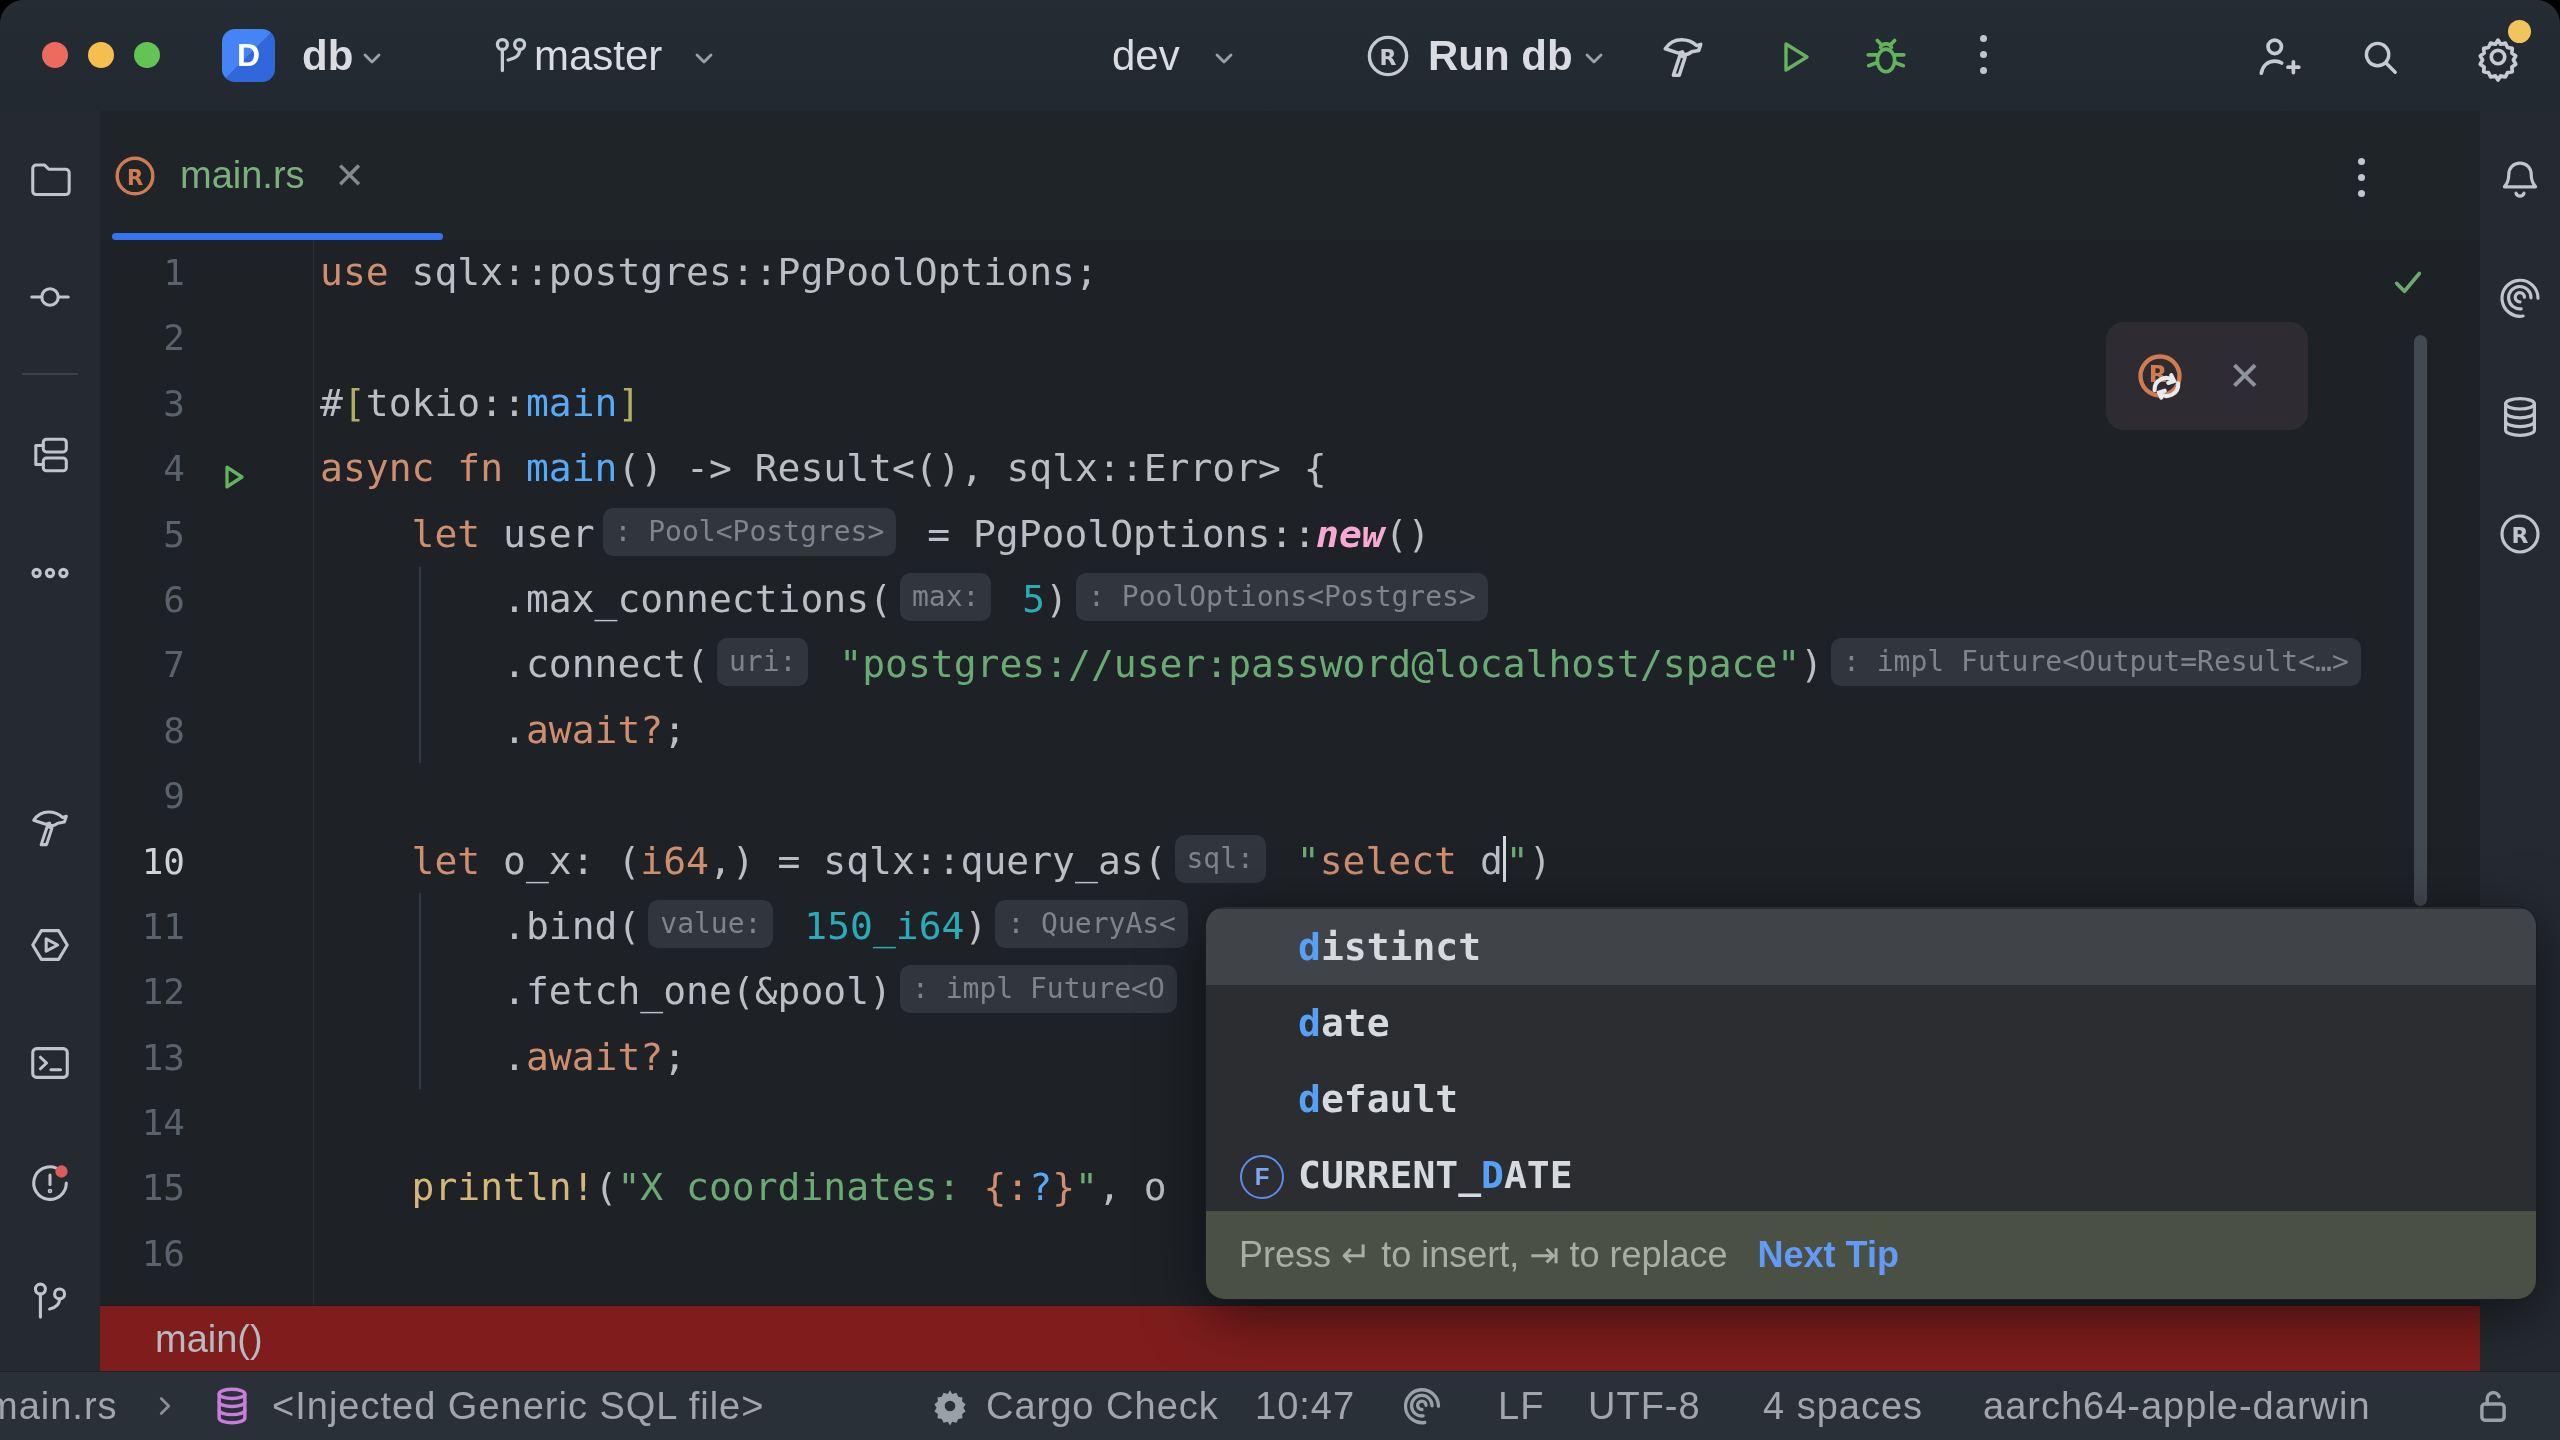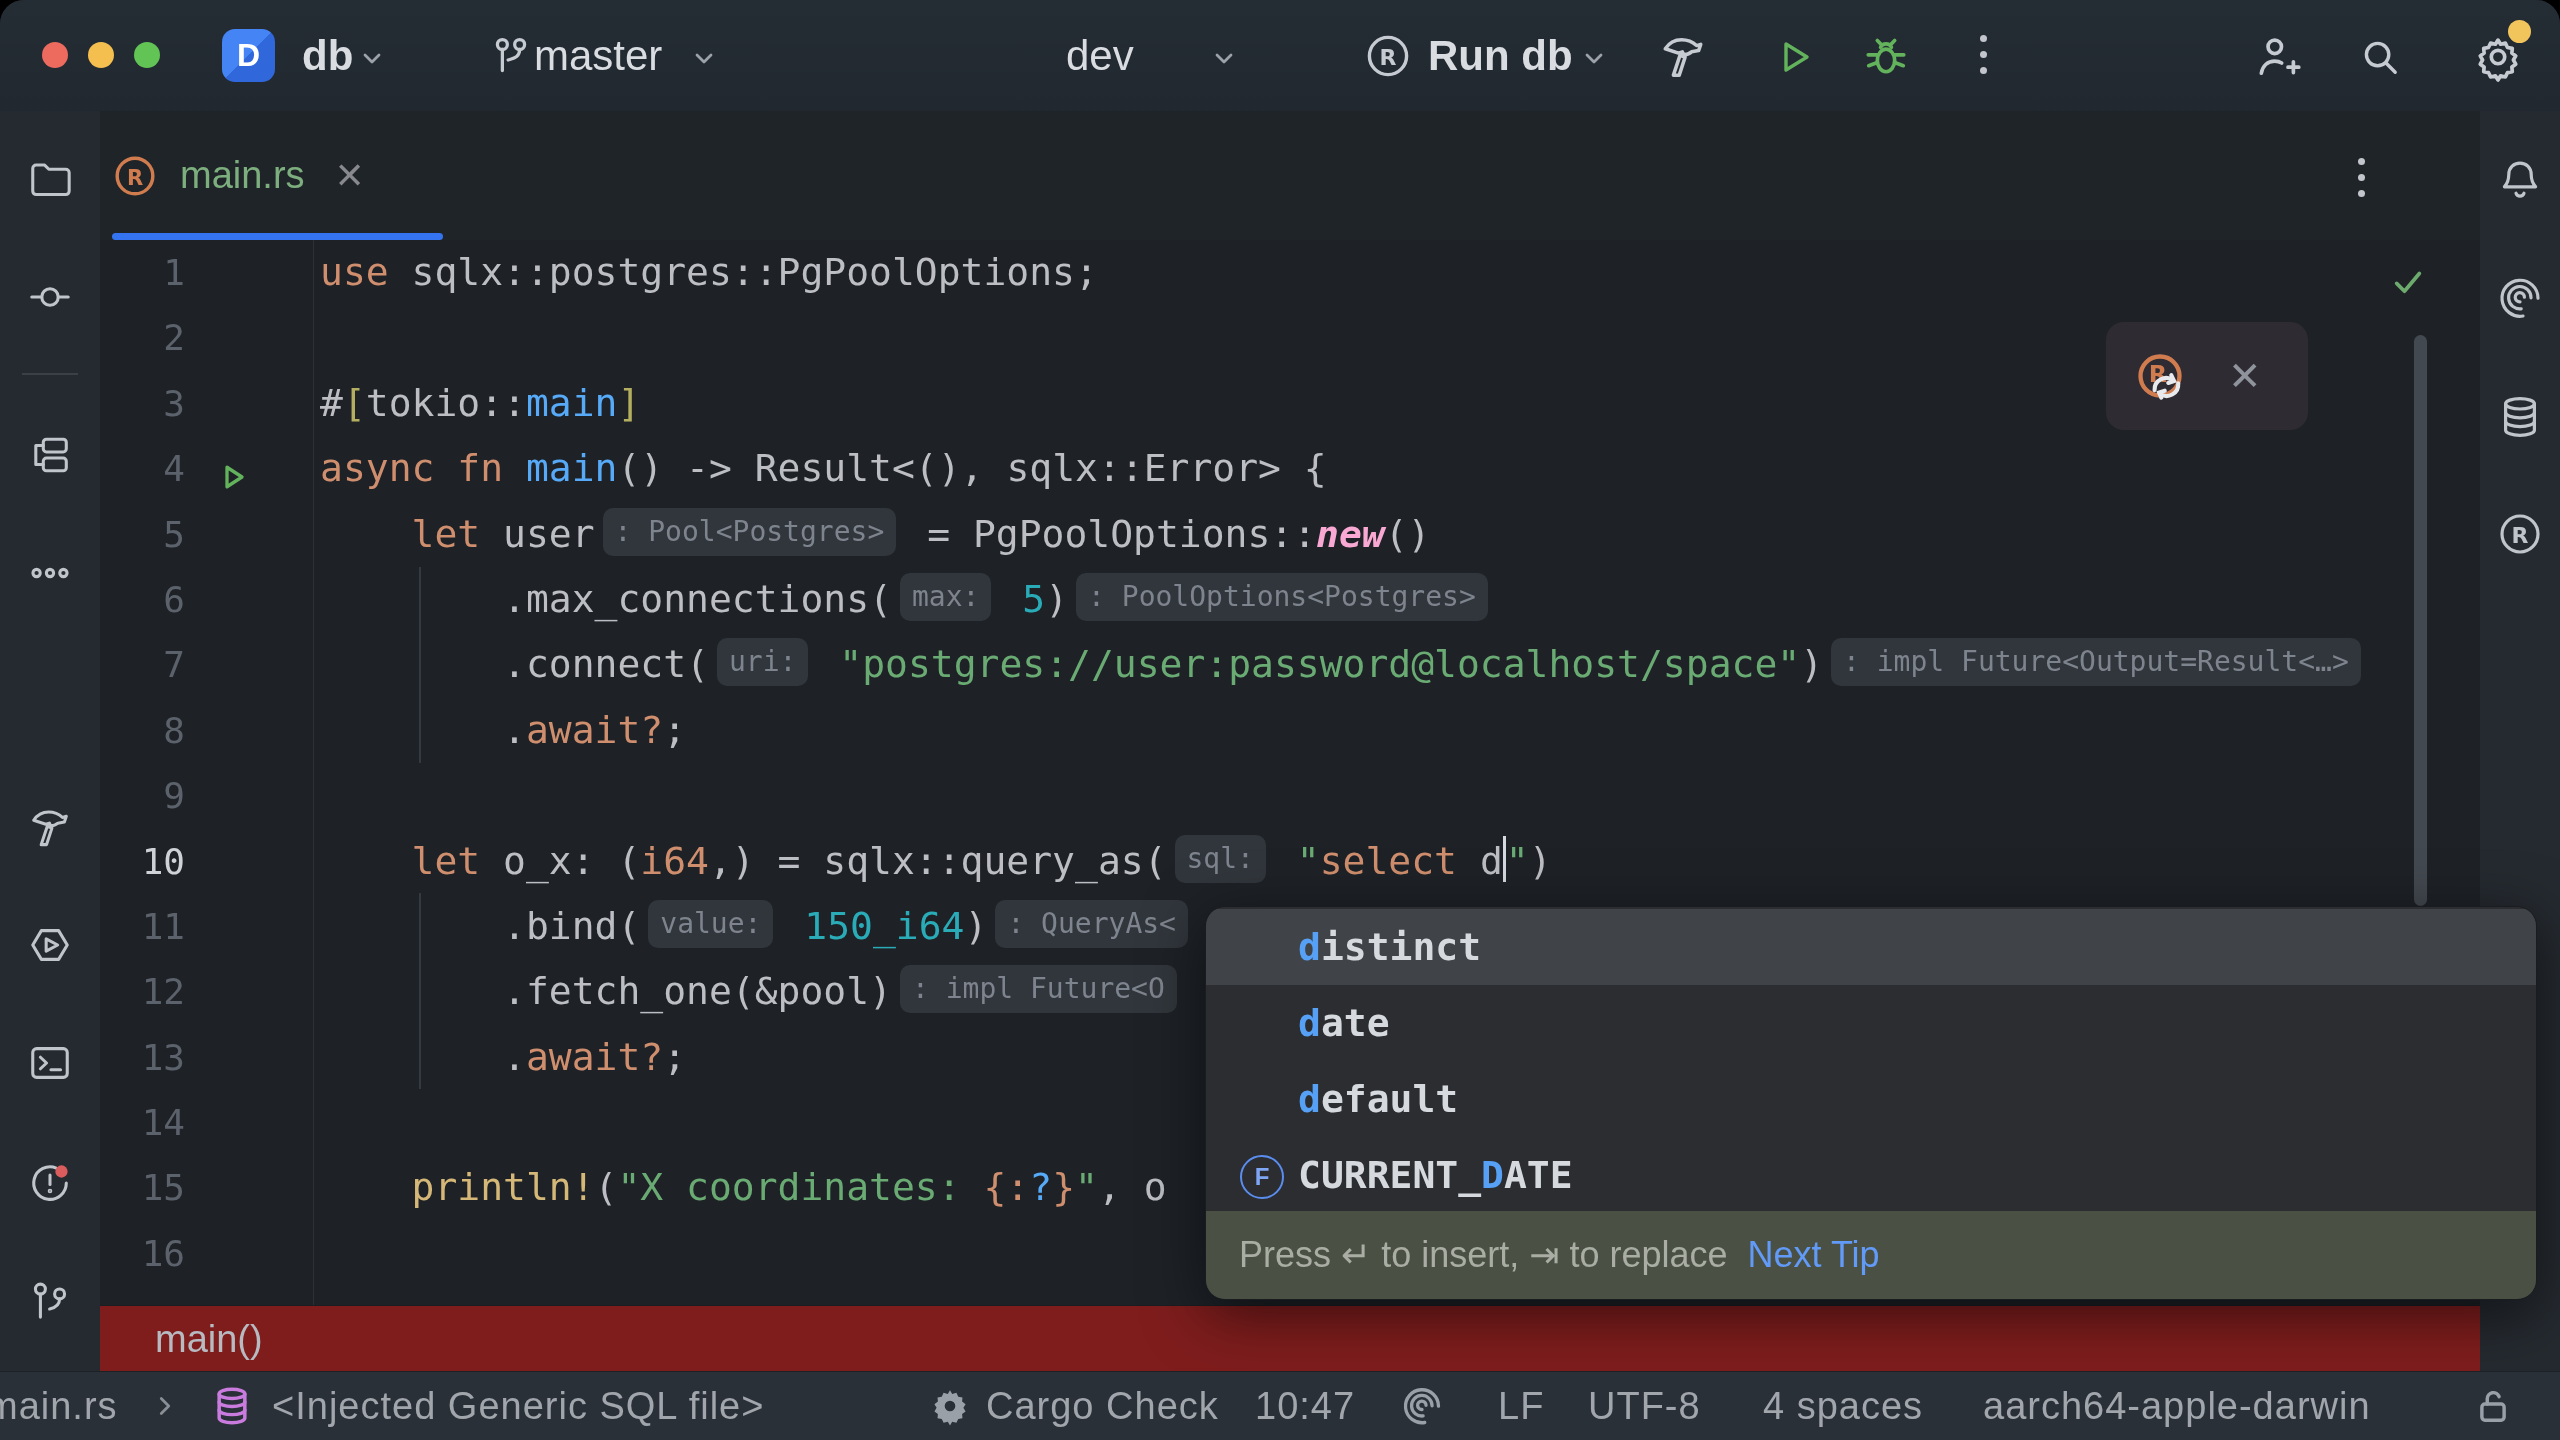--- a/index.html
+++ b/index.html
@@ -84,21 +84,21 @@
          background:#2B2D31;box-shadow:0 14px 60px rgba(0,0,0,.55);border:1px solid #1A1C1F;box-sizing:border-box;}
   .prow{position:relative;height:76px;display:flex;align-items:center;padding-left:92px;
         font-family:"DejaVu Sans Mono",monospace;font-size:38px;font-weight:700;color:#D6DADF;}
   .prow.sel{background:#404449;}
   .prow .hl{color:#56A0F5;}
   .prow .picon{position:absolute;left:34px;top:18px;width:40px;height:40px;border-radius:50%;border:2.5px solid #5B8DEF;
         color:#7EA6F2;font-size:24px;font-weight:700;display:flex;align-items:center;justify-content:center;
         font-family:"Liberation Sans",sans-serif;}
   .pfooter{position:absolute;left:0;right:0;bottom:0;height:88px;background:#4A5144;display:flex;align-items:center;
         font-size:36px;color:#A9ADA3;padding-left:33px;}
-  .pfooter .link{color:#629AF8;margin-left:20px;}
+  .pfooter .link{color:#629AF8;margin-left:30px;font-weight:bold;}
 </style>
 </head>
 <body>
 
 <div class="window">
 
   <header class="titlebar">
     <span class="tl r"></span>
     <span class="tl y"></span>
     <span class="tl g"></span>
@@ -119,21 +119,21 @@
           <path class="ticon" d="M16.5 8.6c0 4-3 4.5-6 5.5"></path>
       </svg>
     </div>
     <div class="tbtext" style="left:534px;font-weight:400;">master</div>
     <div class="tbico" style="left:690px;top:44px;">
       <svg width="28" height="28" viewBox="0 0 24 24">
           <polyline class="chev" points="6,9.5 12,15.5 18,9.5"></polyline>
         </svg>
     </div>
 
-    <div class="tbtext" style="left:1066px;font-weight:400;">dev</div>
+    <div class="tbtext" style="left:1112px;font-weight:400;">dev</div>
     <div class="tbico" style="left:1210px;top:44px;">
       <svg width="28" height="28" viewBox="0 0 24 24">
           <polyline class="chev" points="6,9.5 12,15.5 18,9.5"></polyline>
         </svg>
     </div>
 
     <div class="tbico" style="left:1364px;top:32px;">
       <svg width="48" height="48" viewBox="0 0 24 24">
         <circle class="ticon" cx="12" cy="12" r="9.3"></circle>
         <text x="12" y="12.6" text-anchor="middle" dominant-baseline="central" font-family="DejaVu Sans" font-weight="700" font-size="11" fill="#C6CAD1" stroke="none">R</text>

